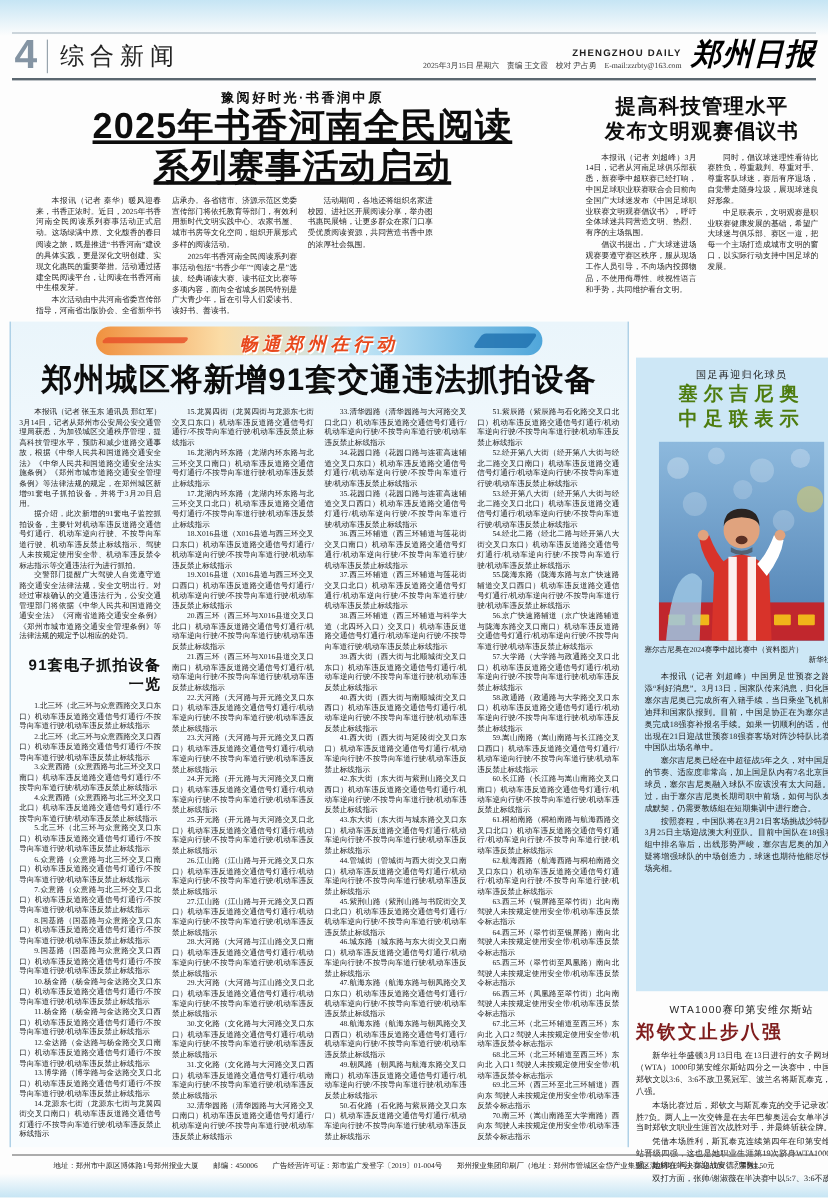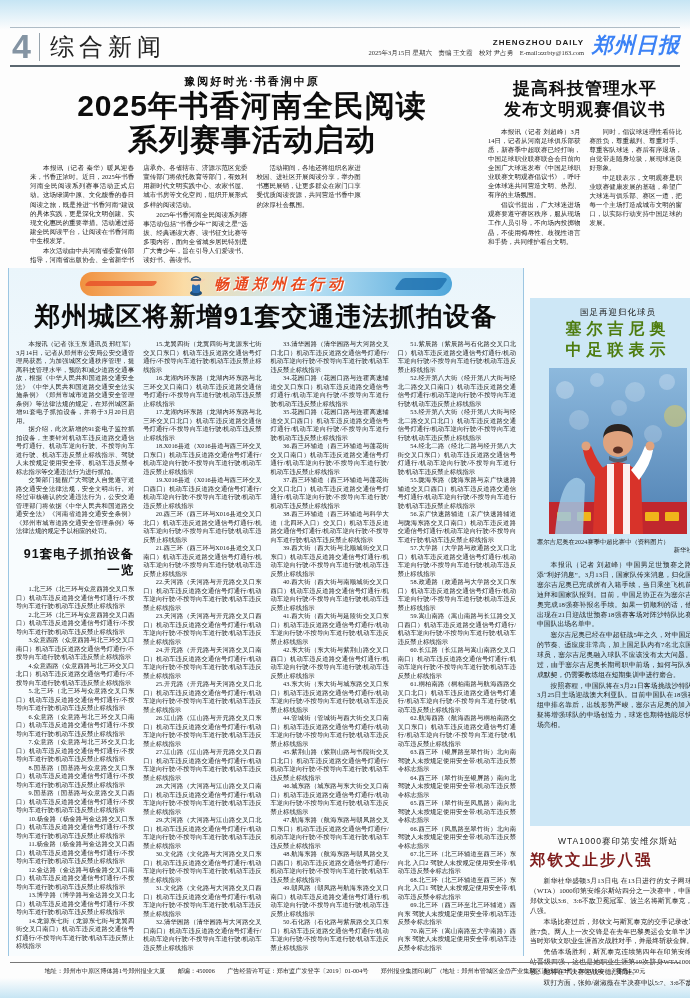--- a/index.html
+++ b/index.html
@@ -15,52 +15,52 @@
     background:linear-gradient(0deg,#c6e5f4,rgba(255,255,255,0)); }
 
   
   .hd { position:absolute; top:27px; left:10px; right:10px; height:40px;
     border-top:1px solid #aebcc6; border-bottom:2px solid #5b6770;
     display:flex; align-items:center; background:transparent; }
   .hd-num { font-family:"Liberation Sans","DejaVu Sans",sans-serif;
     font-size:34px; font-weight:bold; color:#8494a3; line-height:1; padding:0 8px 2px 2px; }
   .hd-div { width:1px; height:28px; background:#98a4ad; margin-right:10px; }
   .hd-section { font-family:Liberation Sans, sans-serif;
-    font-size:24px; letter-spacing:5px; color:#222; font-weight:500; }
+    font-size:20px; letter-spacing:5px; color:#222; font-weight:500; }
   .hd-right { margin-left:auto; display:flex; align-items:flex-end; gap:8px; }
   .hd-meta { text-align:right; }
   .hd-en { font-family:"Liberation Sans","DejaVu Sans",sans-serif;
     font-size:8px; font-weight:bold; color:#222; letter-spacing:1px; }
   .hd-date { font-size:6.5px; color:#333; margin-top:2px; }
-  .hd-logo { font-size:21px; font-weight:bold; font-style:italic;
-    color:#3b82f6; letter-spacing:1px; line-height:1; padding-bottom:2px; }
+  .hd-logo { font-size:25px; font-weight:bold; font-style:italic;
+    color:#000000; letter-spacing:1px; line-height:1; padding-bottom:2px; }
 
   
   .top-zone { position:absolute; top:74px; left:30px; right:8px; height:194px; display:flex; gap:14px; }
   .read-art { width:444px; }
   .kicker { font-family:"Liberation Sans","DejaVu Sans",sans-serif;
     text-align:center; font-size:11px; font-weight:bold; color:#111; letter-spacing:2px; }
   .hl-xl { font-family:"Liberation Sans","DejaVu Sans",sans-serif;
-    text-align:center; font-size:30px; font-weight:bold; color:#0d0d0d; line-height:1.12; letter-spacing:1px; }
+    text-align:center; font-size:30px; font-weight:bold; color:#0d0d0d; line-height:1.12; letter-spacing:1px;text-decoration:underline; }
   .bodycols { margin-top:7px; column-gap:9px; column-fill:auto; overflow:hidden;
     font-size:6.5px; line-height:1.4; text-align:justify; color:#1c1c1c; }
   .read-body { column-count:4; height:104px; }
   .para { text-indent:2em; margin-bottom:1px; }
   .fb-art { flex:1; padding-top:4px; }
   .hl-md { font-family:"Liberation Sans","DejaVu Sans",sans-serif;
     text-align:center; font-size:17px; font-weight:bold; color:#0d0d0d; line-height:1.25; letter-spacing:1px; }
   .fb-body { column-count:2; height:134px; margin-top:6px; }
 
   
   .panel { position:absolute; top:268px; left:8px; width:516px; height:688px;
     border-left:1px solid #9cc6e2; border-right:1px solid #9cc6e2;
     background:linear-gradient(180deg,#eaf5fb,#f8fcfe 35%); padding:0 7px; }
   .banner { position:relative; width:372px; height:24px; margin:4px auto 3px;
     border-radius:12px; display:flex; align-items:center; justify-content:center; gap:7px;
-    background:linear-gradient(90deg,#f0913f,#fbdca6 28%,#c3e6f6 58%,#4fa6da); }
+    background:linear-gradient(90deg,#f0913f,#fbdca6 28%,#c3e6f6 58%,#4fa6da);flex-direction:column; }
   .banner::before { content:""; position:absolute; left:6px; top:9px; width:70px; height:5px;
     background:#e8542a; transform:skewX(-35deg); border-radius:3px; opacity:.85; }
   .banner::after { content:""; position:absolute; right:8px; top:6px; width:46px; height:12px;
     background:#1d6fae; transform:skewX(-35deg); border-radius:3px; opacity:.8; }
   .banner-text { font-family:"Liberation Sans","DejaVu Sans",sans-serif;
     font-size:15px; font-weight:bold; font-style:italic; color:#e8491d; letter-spacing:4px;
     text-shadow:0 0 2px #fff,1px 1px 0 #fff; z-index:1; }
   .banner-mascot { z-index:1; }
   .hl-traffic { font-family:"Liberation Sans","DejaVu Sans",sans-serif;
     text-align:center; font-size:26px; font-weight:bold; color:#0c0c0c; letter-spacing:1px; margin:3px 0 6px; }

